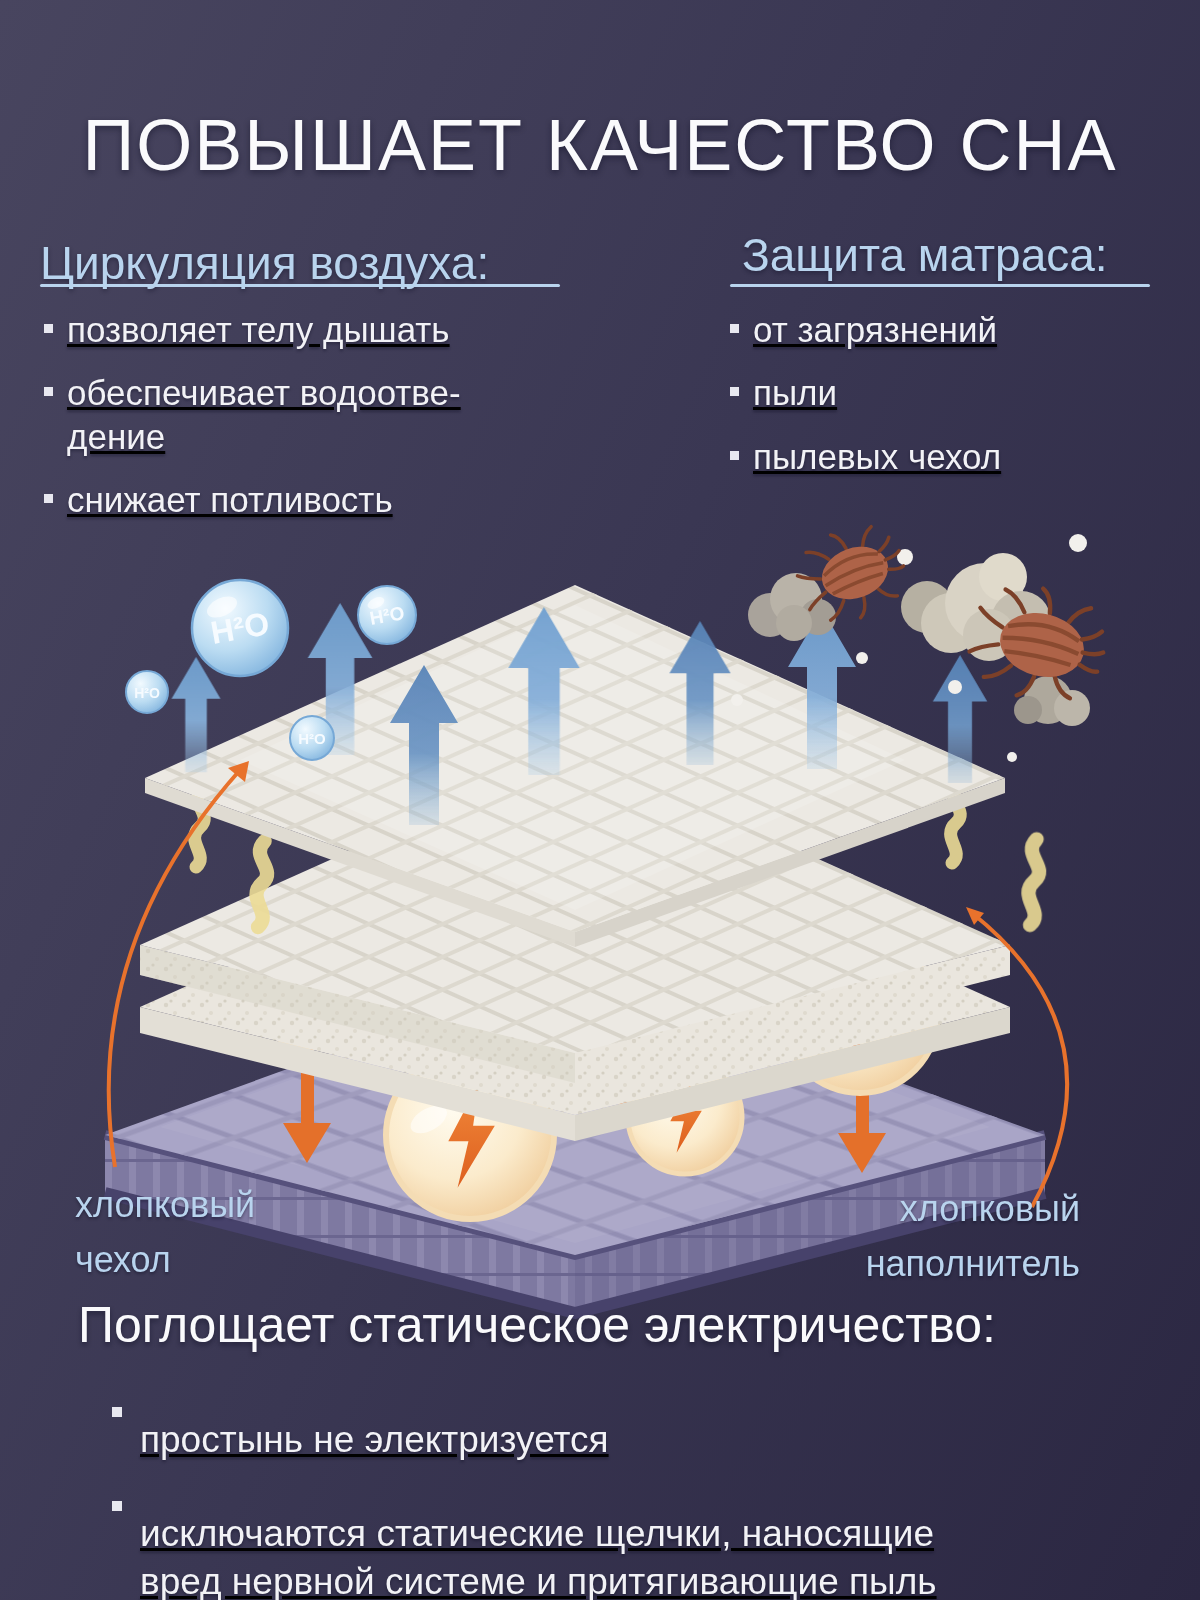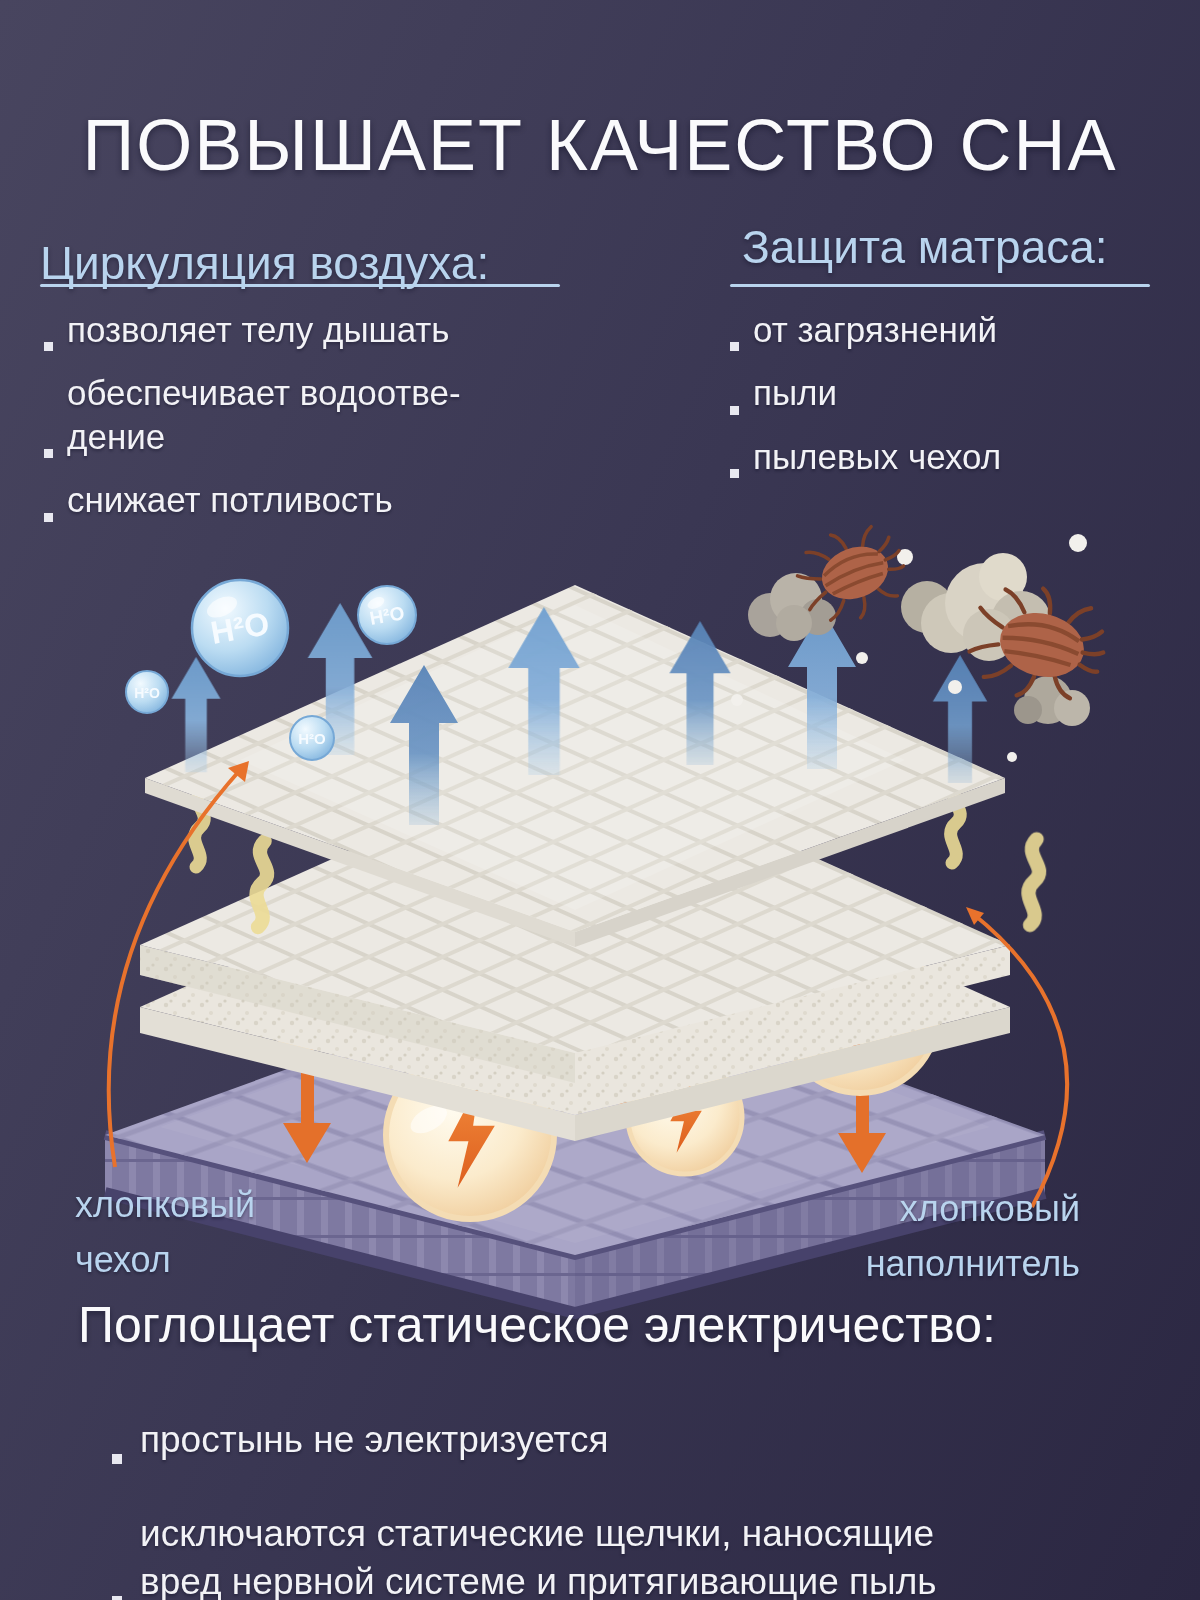--- a/index.html
+++ b/index.html
@@ -13,21 +13,21 @@
     top:104px;left:0;width:1200px;text-align:center;
     font-size:72px;font-weight:500;letter-spacing:2px;color:var(--text-heading,#FAFAFC);
     text-shadow:0 3px 6px rgba(10,10,30,.45);white-space:nowrap;
   }
   .col-heading{
     font-size:46px;font-weight:500;color:var(--accent-blue,#B9D4EE);
     text-shadow:0 2px 4px rgba(10,10,30,.4);white-space:nowrap;
   }
   .heading-underline{height:3px;background:var(--accent-blue,#B9D4EE);border-radius:2px;}
   .bullet-list{display:flex;flex-direction:column;gap:20px;}
-  .bullet-item{display:flex;align-items:flex-end;}
+  .bullet-item{display:flex;align-items:flex-start;text-decoration:underline;}
   .bullet-marker{
     width:9px;height:9px;background:#E8E8F0;margin-top:16px;flex:0 0 auto;
   }
   .bullet-text{
     margin-left:14px;font-size:35px;line-height:1.24;color:var(--text-body,#F2F2F6);
     white-space:pre-line;text-shadow:0 2px 3px rgba(10,10,30,.4);
   }
   .layer-label{
     font-size:36px;line-height:1.52;color:var(--accent-blue,#B9D4EE);
     white-space:pre-line;text-shadow:0 2px 3px rgba(10,10,30,.4);
@@ -59,21 +59,21 @@
     <span class="bullet-marker"></span>
     <span class="bullet-text">обеспечивает водоотве-
 дение</span>
   </div>
   <div class="bullet-item">
     <span class="bullet-marker"></span>
     <span class="bullet-text">снижает потливость</span>
   </div>
 </div>
 
-<div class="abs" style="left:742px;top:220px;">
+<div class="abs" style="left:742px;top:228px;">
   <div class="col-heading">Защита матраса:</div>
 </div>
 <div class="abs heading-underline" style="left:730px;top:284px;width:420px;"></div>
 <div class="abs bullet-list" style="left:730px;top:308px;width:440px;">
   <div class="bullet-item">
     <span class="bullet-marker"></span>
     <span class="bullet-text">от загрязнений</span>
   </div>
   <div class="bullet-item">
     <span class="bullet-marker"></span>

